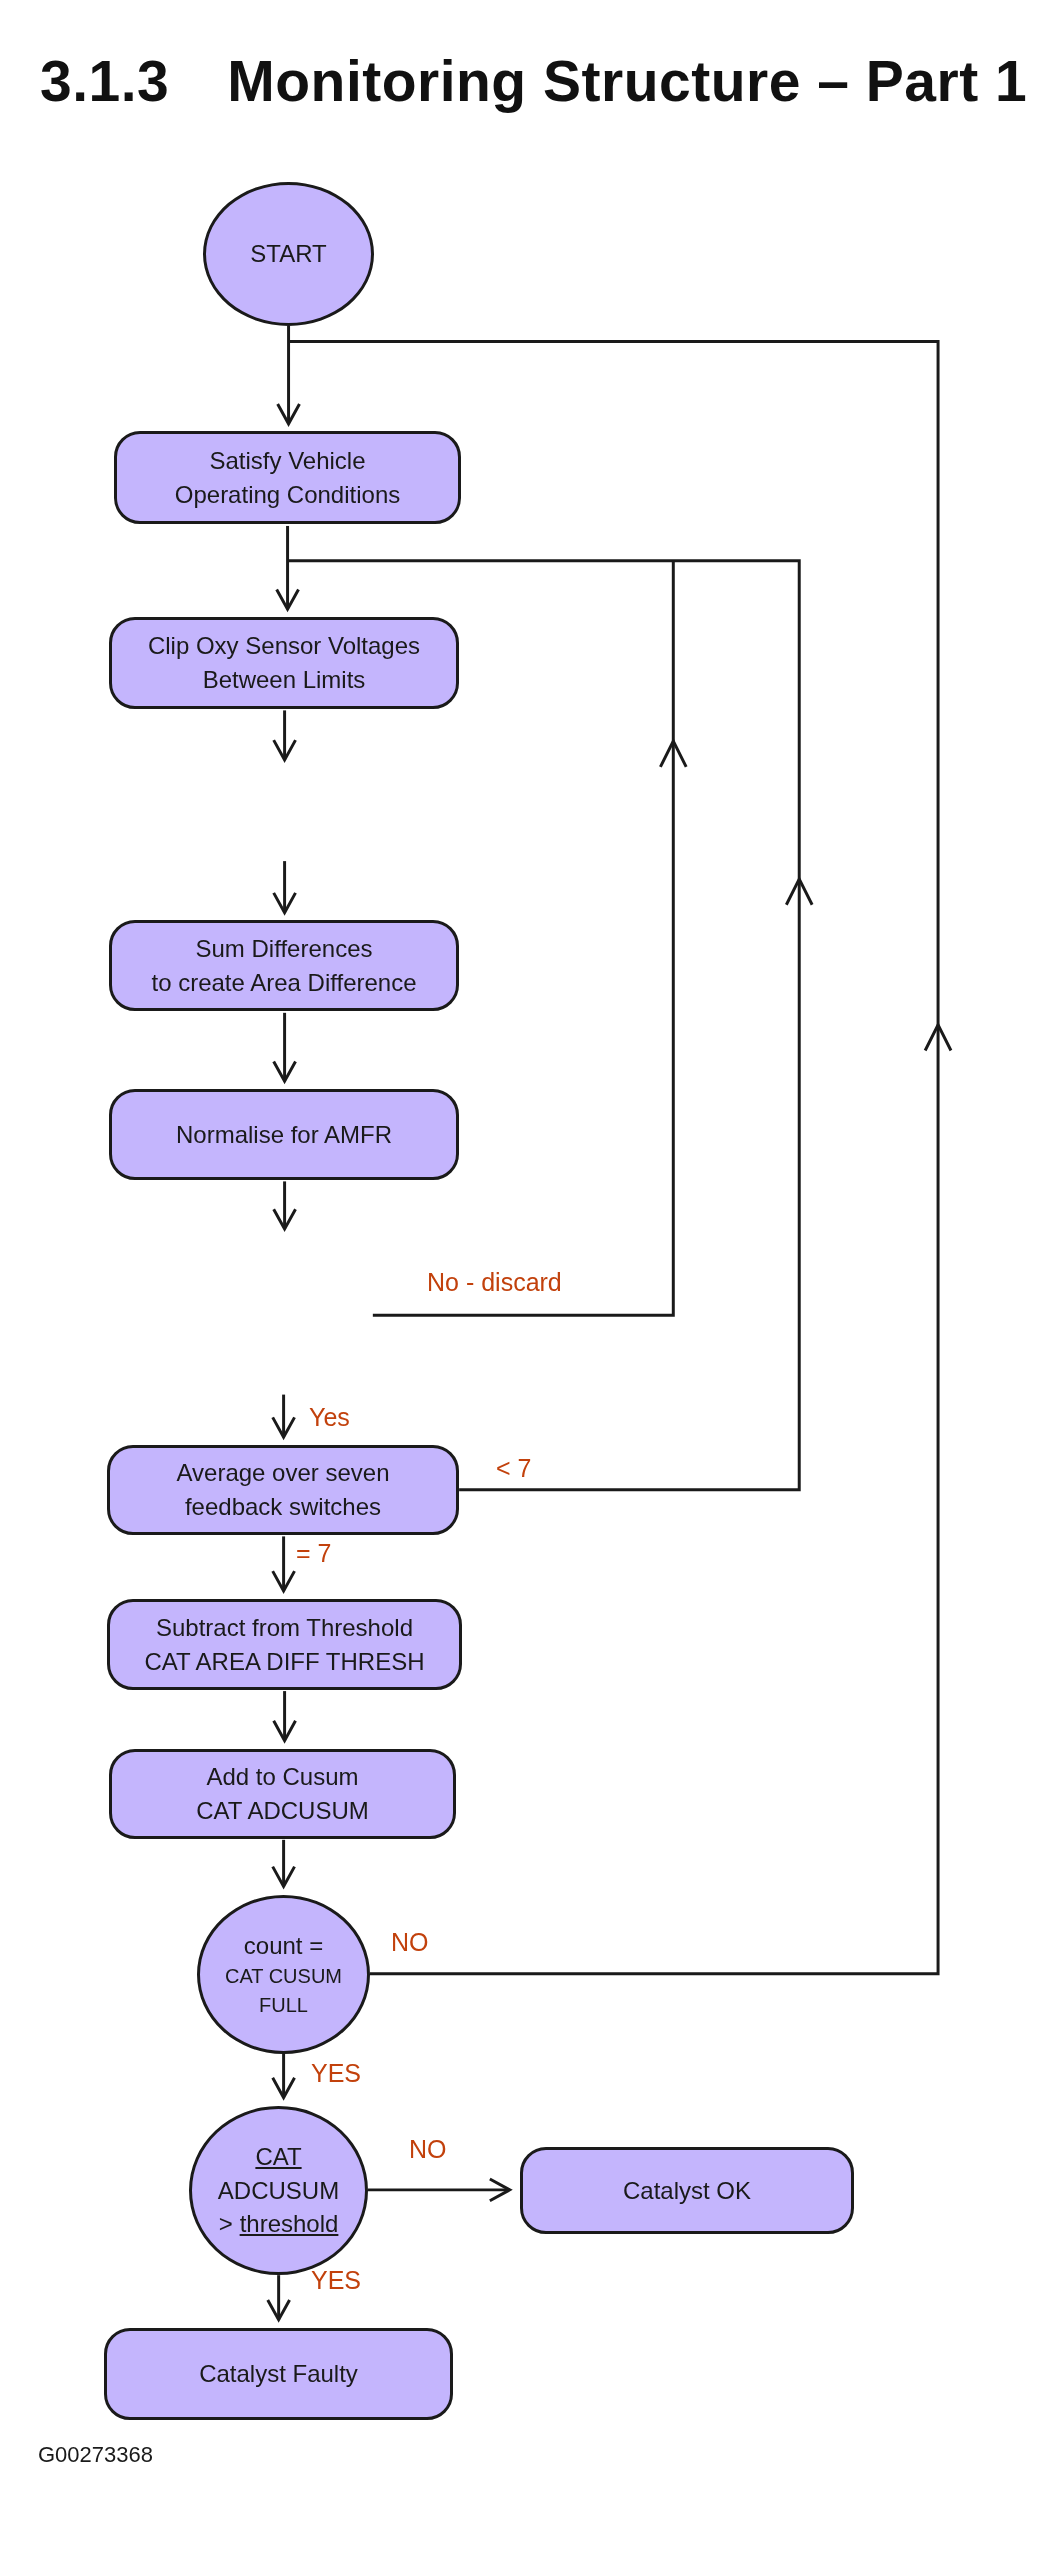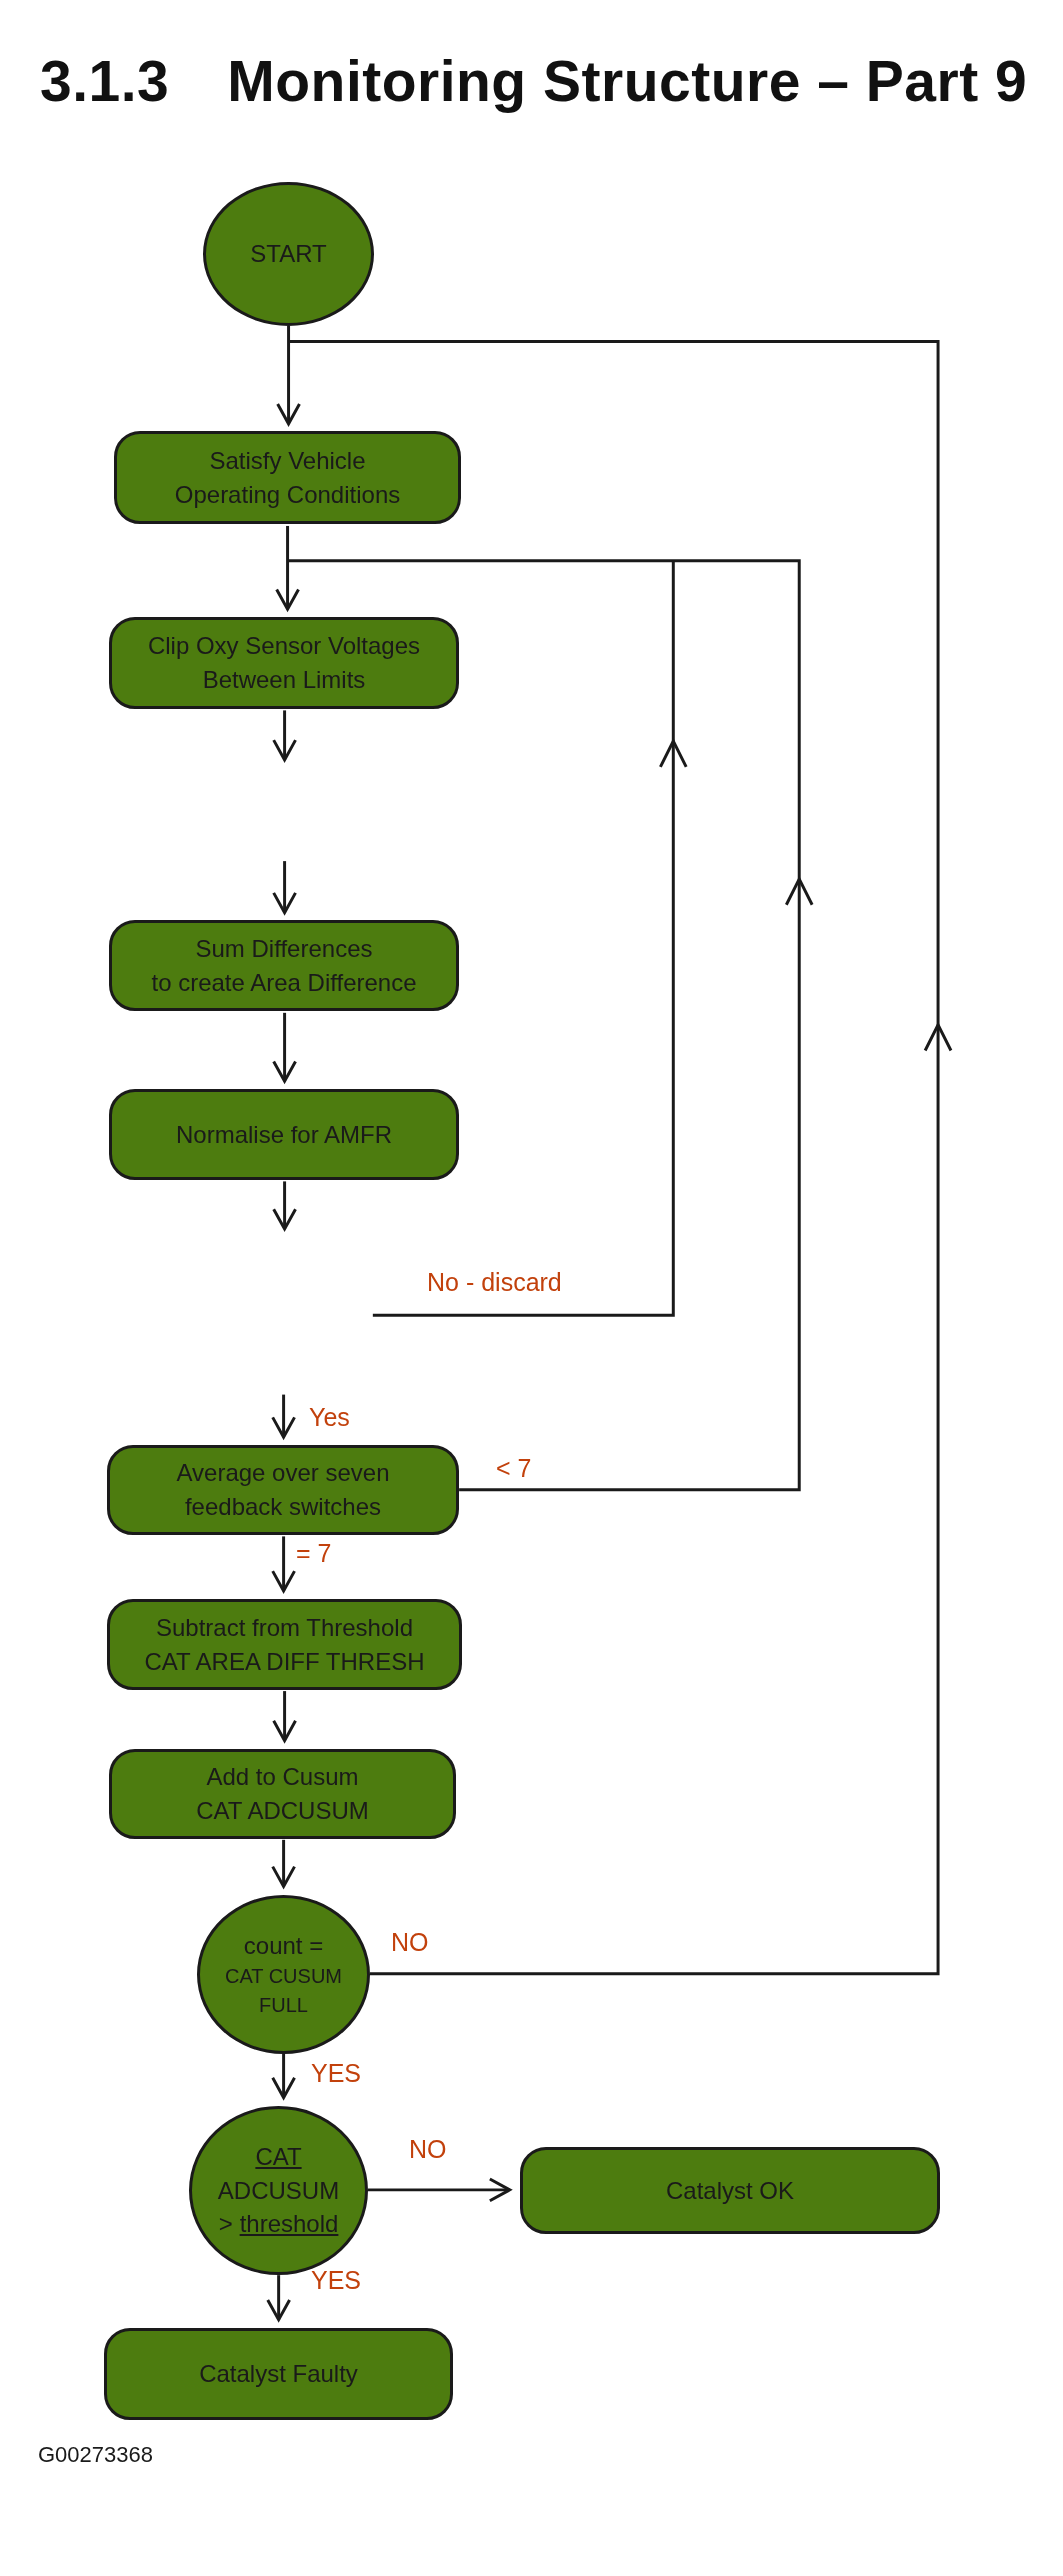--- a/index.html
+++ b/index.html
@@ -8,21 +8,21 @@
     font-family:"Liberation Sans", sans-serif;color:#1a1a1a;overflow:hidden;
   }
   .title{
     position:absolute;left:40px;top:48px;display:flex;gap:58px;
     font-size:57px;font-weight:bold;color:#111;letter-spacing:0.5px;white-space:nowrap;
   }
   .connectors{position:absolute;left:0;top:0;width:1063px;height:2576px;}
   .ln{stroke:#1a1a1a;stroke-width:3;fill:none;}
   .node{
     position:absolute;box-sizing:border-box;border:3px solid #1a1a1a;border-radius:26px;
-    background:#4d7c0f;display:flex;flex-direction:column;align-items:center;justify-content:center;
+    background:#c4b5fd;display:flex;flex-direction:column;align-items:center;justify-content:center;
     text-align:center;font-size:24px;line-height:1.4;color:#1a1a1a;padding:4px 6px;
   }
   .circle{border-radius:50%;}
   .node span{display:block;}
   .sm{font-size:20px;line-height:1.45;}
   .u{text-decoration:underline;}
   .row{display:flex !important;flex-direction:row;gap:7px;justify-content:center;}
   .row span{display:inline;}
   .edge-label{position:absolute;font-size:25px;color:#c2410c;white-space:nowrap;}
   .footer{position:absolute;left:38px;top:2442px;font-size:22px;color:#1a1a1a;}
@@ -33,41 +33,41 @@
   #n-clip{left:109px;top:617px;width:350px;height:92px;}
   #n-upstream{left:109px;top:768px;width:350px;height:92px;}
   #n-sum{left:109px;top:920px;width:350px;height:91px;}
   #n-normalise{left:109px;top:1089px;width:350px;height:91px;}
   #n-spdload{left:194px;top:1237px;width:179px;height:157px;}
   #n-average{left:107px;top:1445px;width:352px;height:90px;}
   #n-subtract{left:107px;top:1599px;width:355px;height:91px;}
   #n-addcusum{left:109px;top:1749px;width:347px;height:90px;}
   #n-countfull{left:197px;top:1895px;width:173px;height:159px;}
   #n-catdecision{left:189px;top:2106px;width:179px;height:169px;}
-  #n-catalystok{left:520px;top:2147px;width:420px;height:87px;}
+  #n-catalystok{left:520px;top:2147px;width:334px;height:87px;}
   #n-catalystfaulty{left:104px;top:2328px;width:349px;height:92px;}
 
   
   #l-nodiscard{left:427px;top:1268px;}
   #l-yes-spd{left:309px;top:1403px;}
   #l-lt7{left:496px;top:1454px;}
   #l-eq7{left:296px;top:1539px;}
   #l-no-count{left:391px;top:1928px;}
   #l-yes-count{left:311px;top:2059px;}
   #l-no-cat{left:409px;top:2135px;}
   #l-yes-cat{left:311px;top:2266px;}
 </style>
 </head>
 <body>
 
 <div class="page">
 
   <div class="title">
     <span>3.1.3</span>
-    <span>Monitoring Structure – Part 9</span>
+    <span>Monitoring Structure – Part 1</span>
   </div>
 
   <svg class="connectors" viewBox="0 0 1072 2597" xmlns="http://www.w3.org/2000/svg">
     <defs>
       <marker id="arrowhead" markerUnits="userSpaceOnUse" markerWidth="36" markerHeight="36" refX="26" refY="13" orient="auto">
         <path d="M6,2 L26,13 L6,24" fill="none" stroke="#1a1a1a" stroke-width="3"></path>
       </marker>
     </defs>
 
     <path class="ln" marker-end="url(#arrowhead)" d="M291 328 L291 427"></path>

